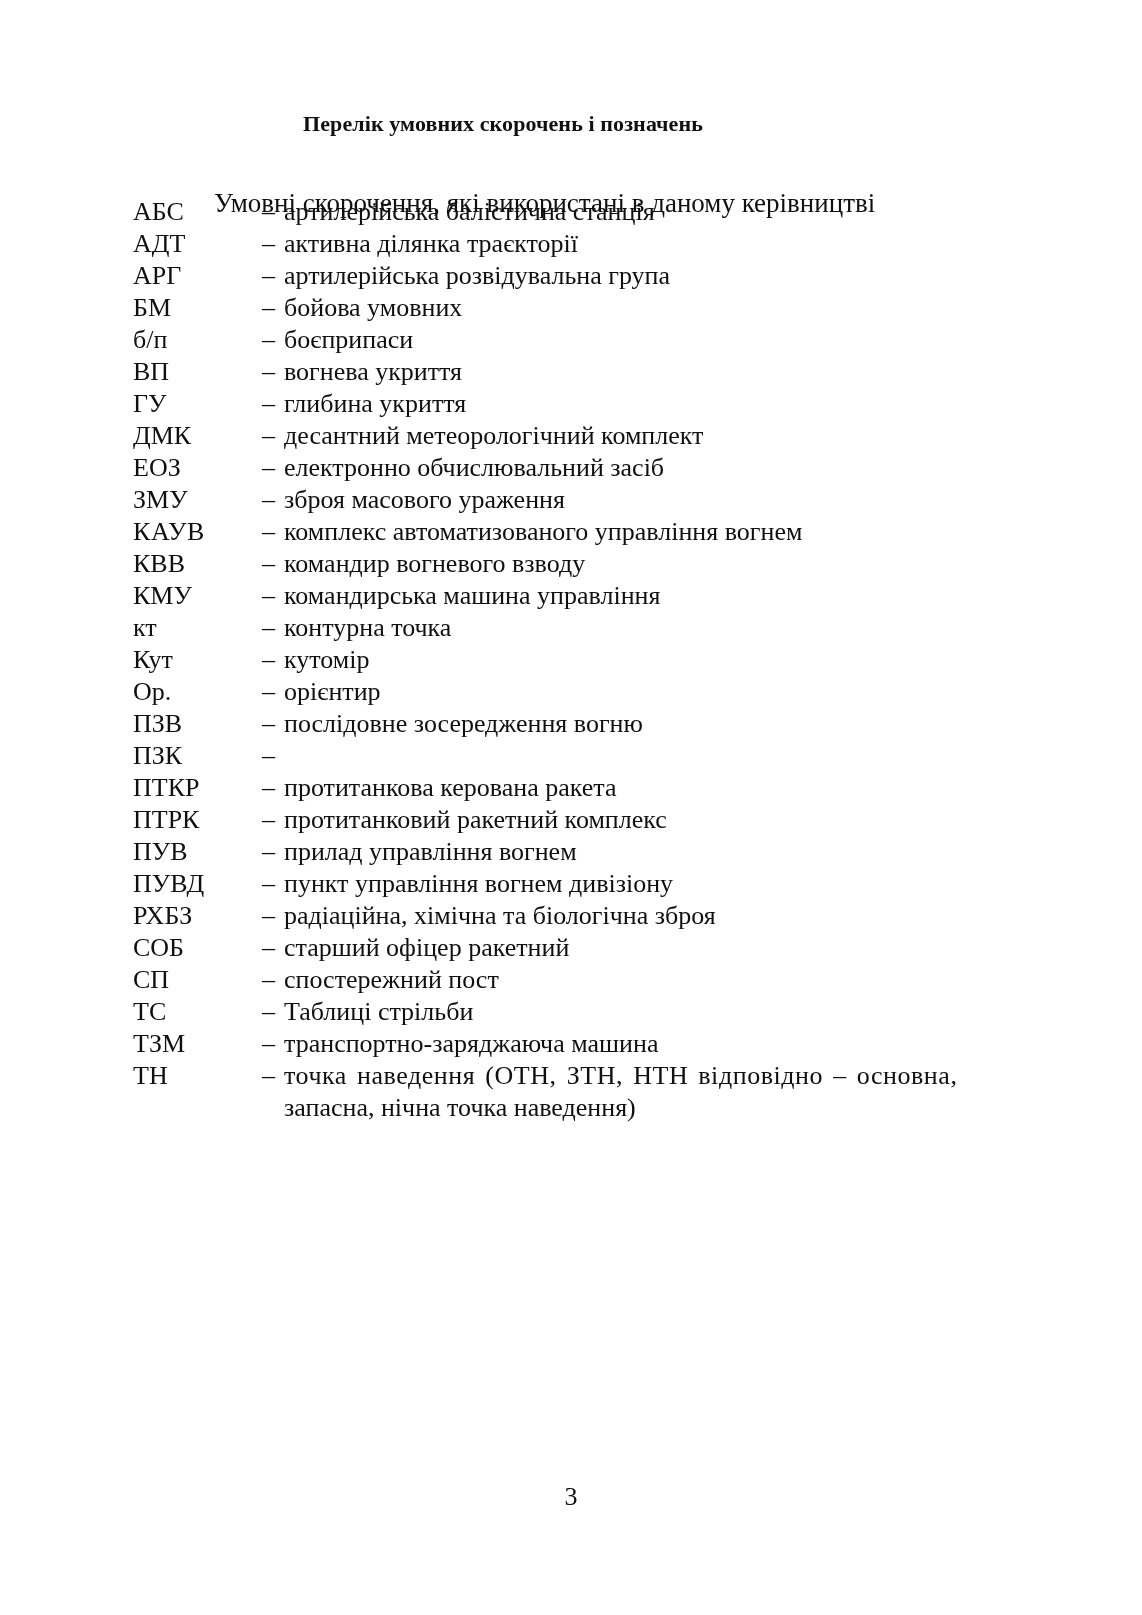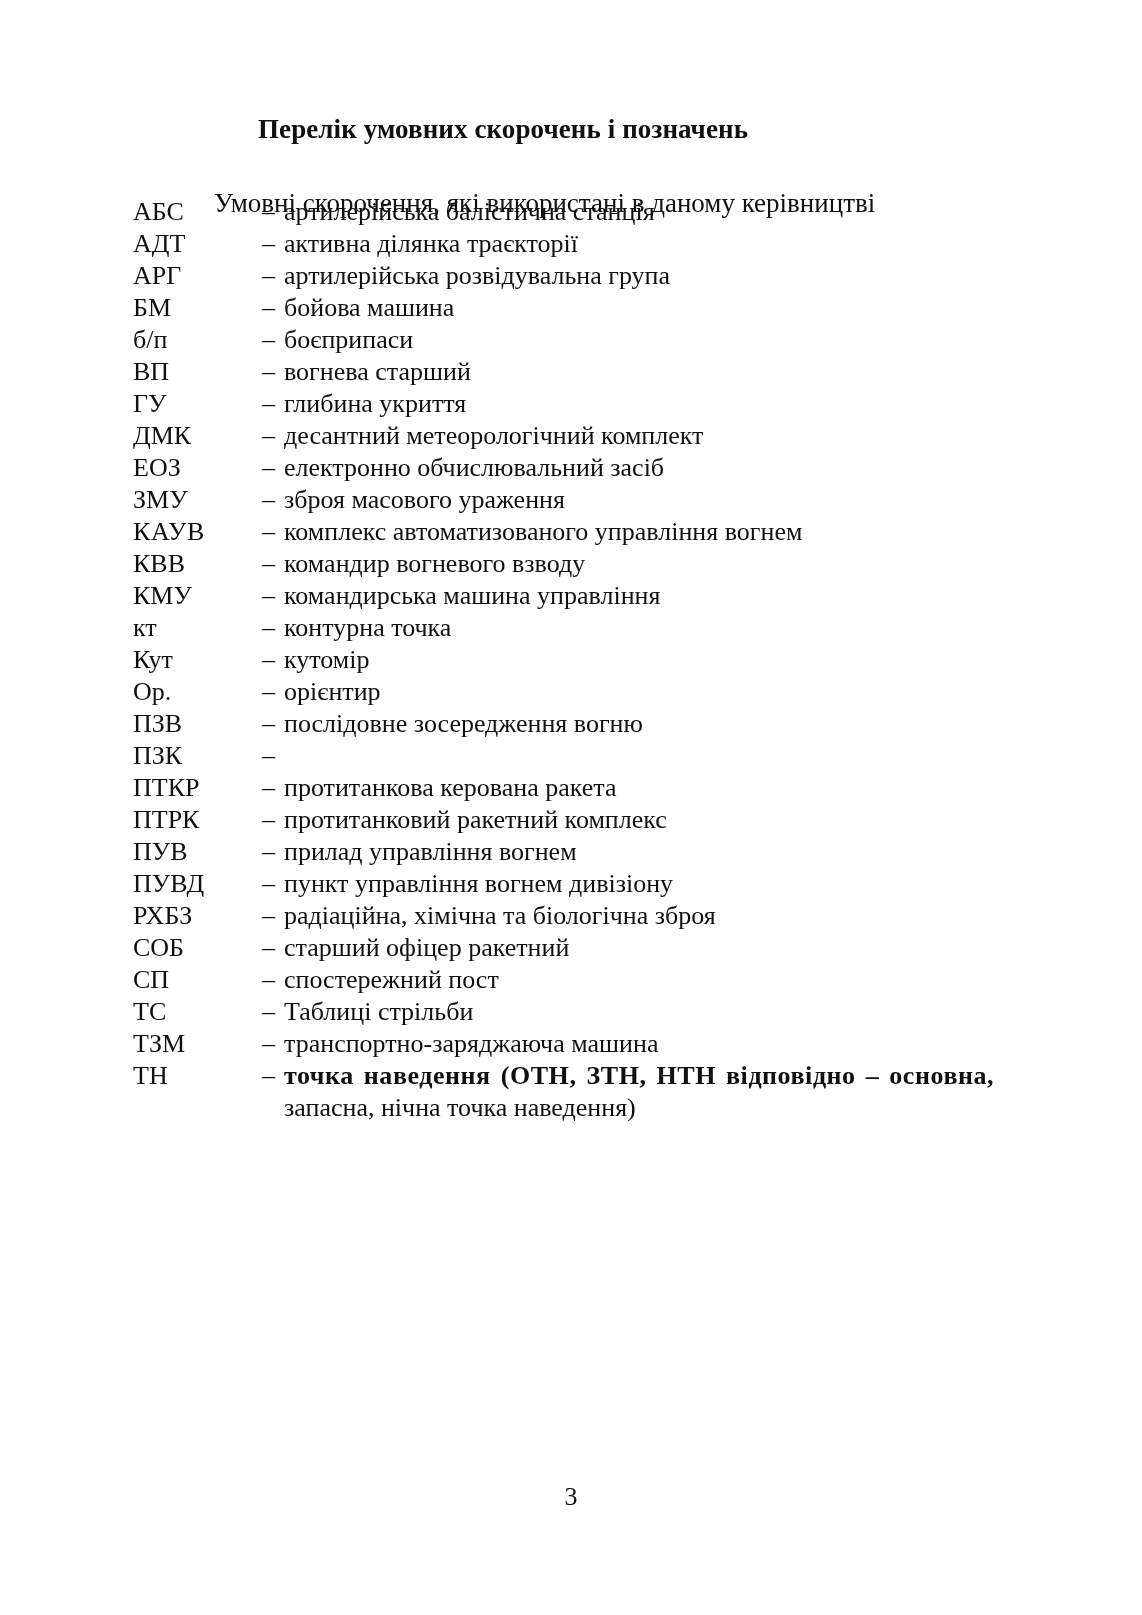--- a/index.html
+++ b/index.html
@@ -22,21 +22,21 @@
     background: #ffffff;
   }
 
   
   .doc-title {
     position: absolute;
     top: 96px;
     left: 0;
     width: 1006px;
     text-align: center;
-    font-size: 27px;
+    font-size: 22px;
     font-weight: bold;
     letter-spacing: 0.1px;
     line-height: 1.15;
   }
 
   
   .intro-line {
     position: absolute;
     top: 161px;
     left: 214px;
@@ -92,21 +92,20 @@
     white-space: normal;
     width: 760px;
     text-align: justify;
     text-align-last: left;
   }
   .abbr-row.multiline .abbr-def .line1 {
     display: block;
     white-space: nowrap;
     letter-spacing: 0.55px;
     word-spacing: 3px;
-    font-weight: bold;
   }
   .abbr-row.multiline .abbr-def .line2 {
     display: block;
     white-space: nowrap;
   }
 
   
   .page-number {
     position: absolute;
     top: 1482px;
@@ -137,31 +136,31 @@
       <span class="abbr-def"><span class="abbr-dash">–</span><span>активна ділянка траєкторії</span></span>
     </div>
 
     <div class="abbr-row">
       <span class="abbr-term">АРГ</span>
       <span class="abbr-def"><span class="abbr-dash">–</span><span>артилерійська розвідувальна група</span></span>
     </div>
 
     <div class="abbr-row">
       <span class="abbr-term">БМ</span>
-      <span class="abbr-def"><span class="abbr-dash">–</span><span>бойова машина</span></span>
+      <span class="abbr-def"><span class="abbr-dash">–</span><span>бойова умовних</span></span>
     </div>
 
     <div class="abbr-row">
       <span class="abbr-term">б/п</span>
       <span class="abbr-def"><span class="abbr-dash">–</span><span>боєприпаси</span></span>
     </div>
 
     <div class="abbr-row">
       <span class="abbr-term">ВП</span>
-      <span class="abbr-def"><span class="abbr-dash">–</span><span>вогнева старший</span></span>
+      <span class="abbr-def"><span class="abbr-dash">–</span><span>вогнева укриття</span></span>
     </div>
 
     <div class="abbr-row">
       <span class="abbr-term">ГУ</span>
       <span class="abbr-def"><span class="abbr-dash">–</span><span>глибина укриття</span></span>
     </div>
 
     <div class="abbr-row">
       <span class="abbr-term">ДМК</span>
       <span class="abbr-def"><span class="abbr-dash">–</span><span>десантний метеорологічний комплект</span></span>

